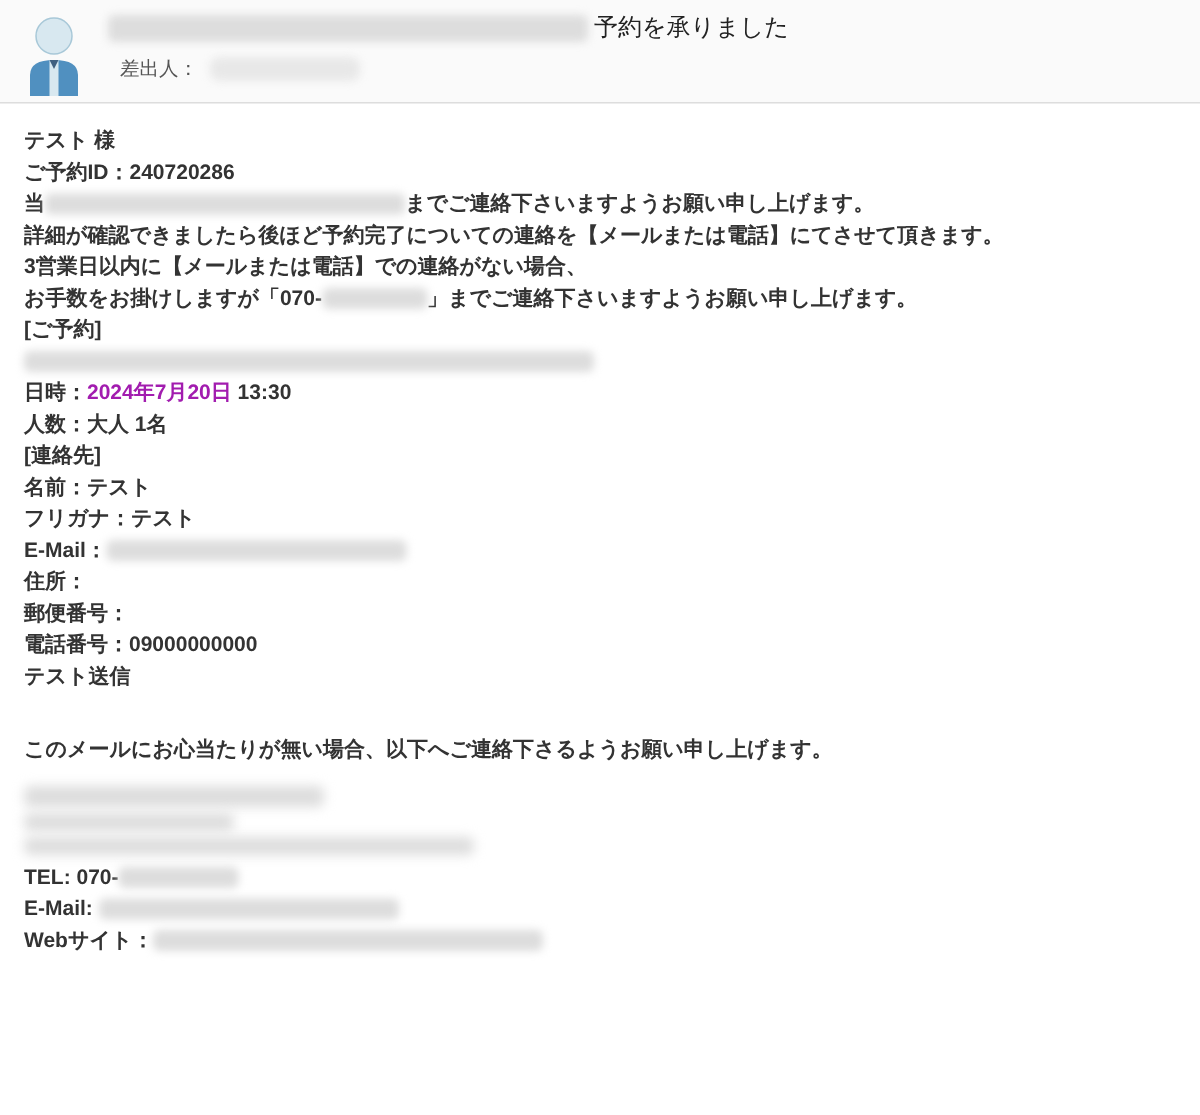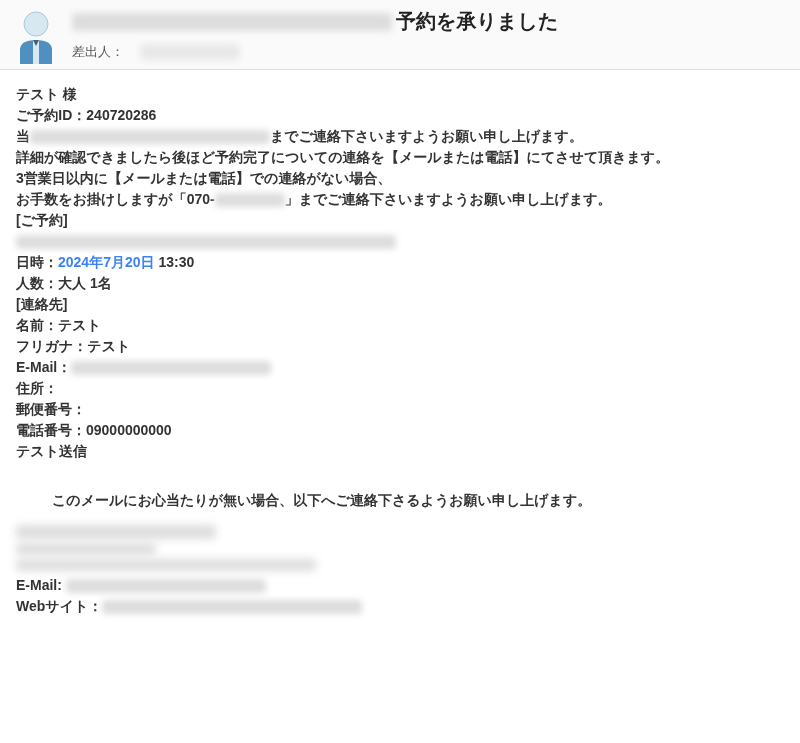--- a/index.html
+++ b/index.html
@@ -28,37 +28,38 @@
       flex-shrink: 0;
     }
     .avatar svg {
       width: 100%;
       height: 100%;
     }
     .header-content {
       flex: 1;
     }
     .subject-line {
-      font-size: 20px;
-      font-weight: bold;
+      font-size: 16px;
+      font-weight: normal;
       color: #222;
       margin-bottom: 8px;
       display: flex;
       align-items: center;
       gap: 4px;
     }
     .meta-row {
       display: flex;
       align-items: center;
       margin-bottom: 4px;
       font-size: 13px;
       color: #555;
     }
     .meta-label {
       width: 60px;
+      text-align: right;
       margin-right: 8px;
     }
     .redacted {
       display: inline-block;
       background: #e8e8e8;
       border-radius: 6px;
       height: 16px;
       filter: blur(3px);
     }
     .redacted-inline {
@@ -76,21 +77,21 @@
       color: #333;
       font-weight: bold;
     }
     .body p {
       margin: 0;
     }
     .section-gap {
       margin-top: 14px;
     }
     .link-style {
-      color: #3b82f6;
+      color: #a21caf;
       margin-top: 26px;
     }
     .footer-block {
       margin-top: 14px;
     }
     .blur-line {
       display: block;
       background: #ddd;
       border-radius: 4px;
       filter: blur(4px);
@@ -148,26 +149,29 @@
   <p>フリガナ：テスト</p>
   <p>
     <span>E-Mail：</span><span class="redacted-inline" style="width:200px;"></span>
   </p>
   <p>住所：</p>
   <p>郵便番号：</p>
   <p>電話番号：09000000000</p>
 
   <p>テスト送信</p>
 
-  <p class="section-gap" style="margin-top:28px;margin-left:36px;">このメールにお心当たりが無い場合、以下へご連絡下さるようお願い申し上げます。</p>
+  <p class="section-gap" style="margin-top:28px;">このメールにお心当たりが無い場合、以下へご連絡下さるようお願い申し上げます。</p>
 
   <div class="footer-block">
     <span class="blur-line" style="width:200px;height:14px;"></span>
     <span class="blur-line" style="width:140px;height:12px;"></span>
     <span class="blur-line" style="width:300px;height:12px;"></span>
+    <p>
+      <span>TEL: 070-</span><span class="redacted-inline" style="width:80px;"></span>
+    </p>
     <p>
       <span>E-Mail:</span> <span class="redacted-inline" style="width:200px;"></span>
     </p>
     <p>
       <span>Webサイト：</span><span class="redacted-inline" style="width:260px;"></span>
     </p>
   </div>
 </div>
 
 </body></html>

